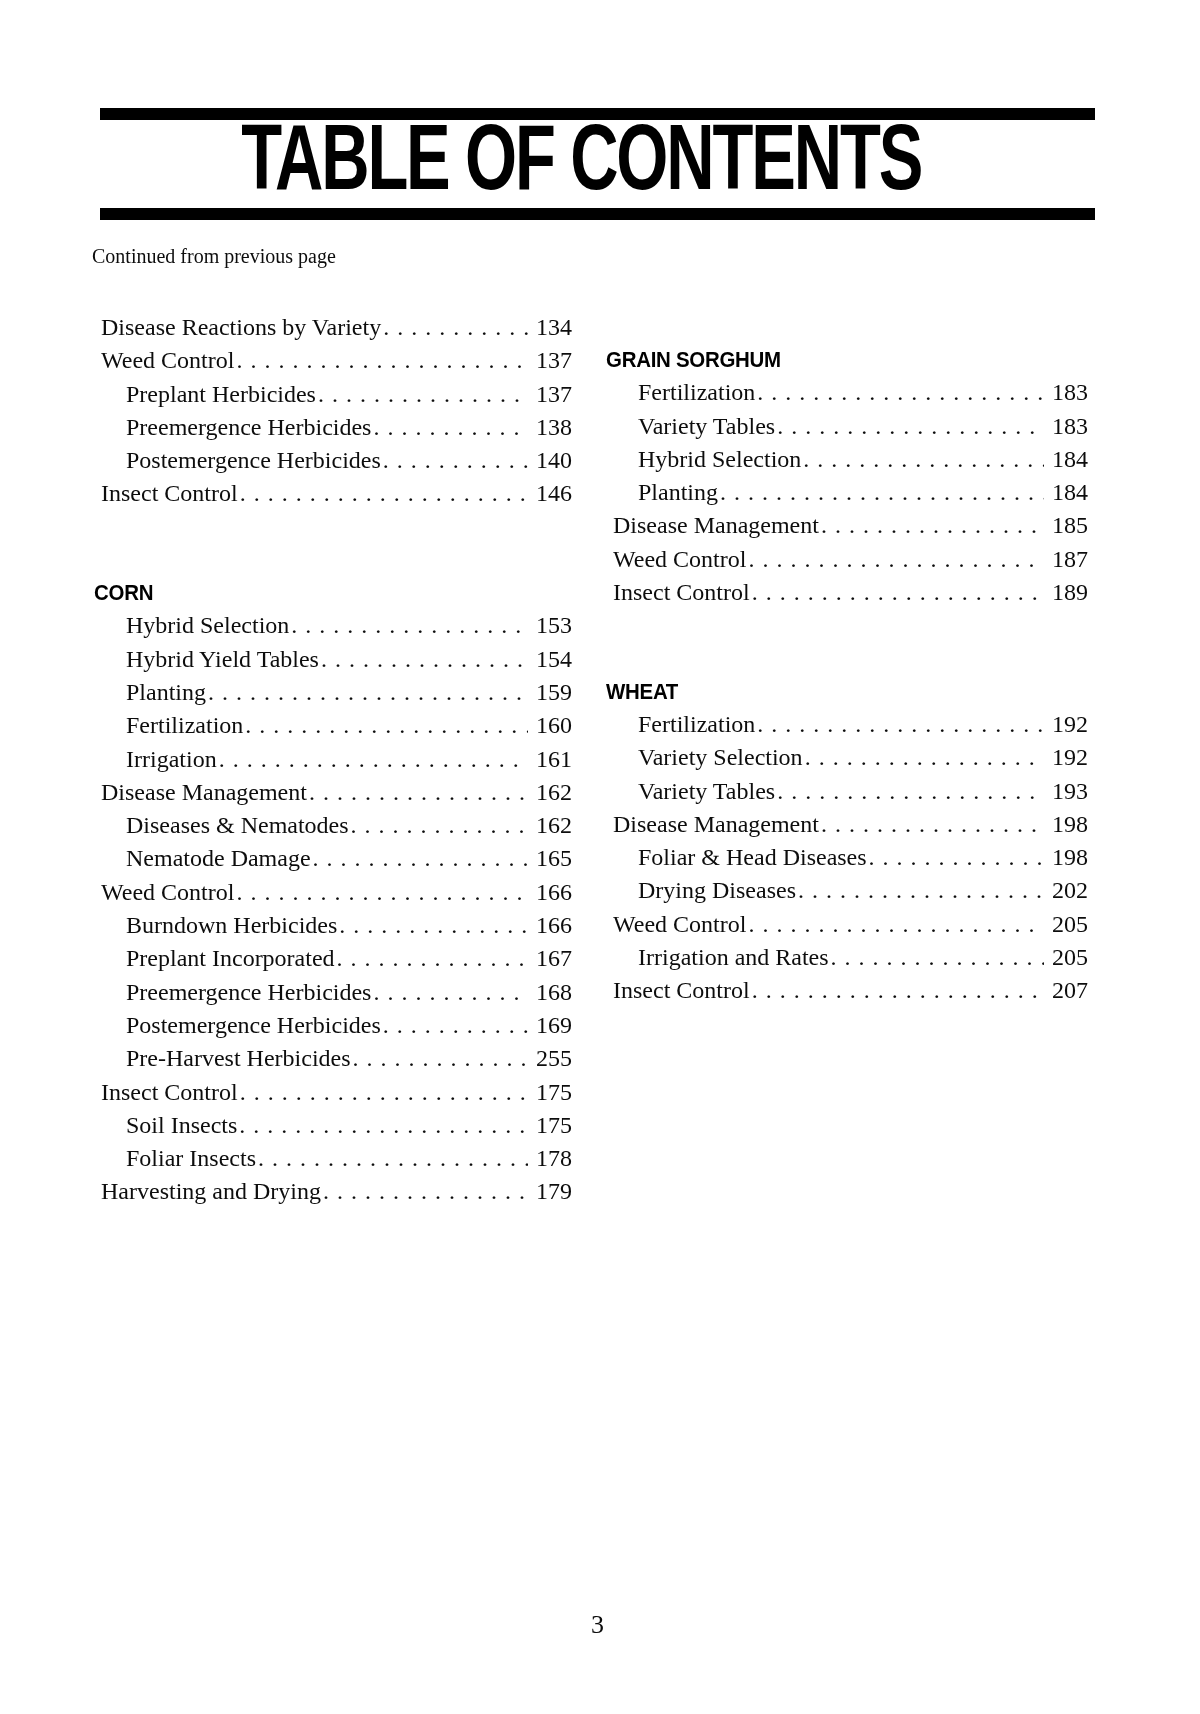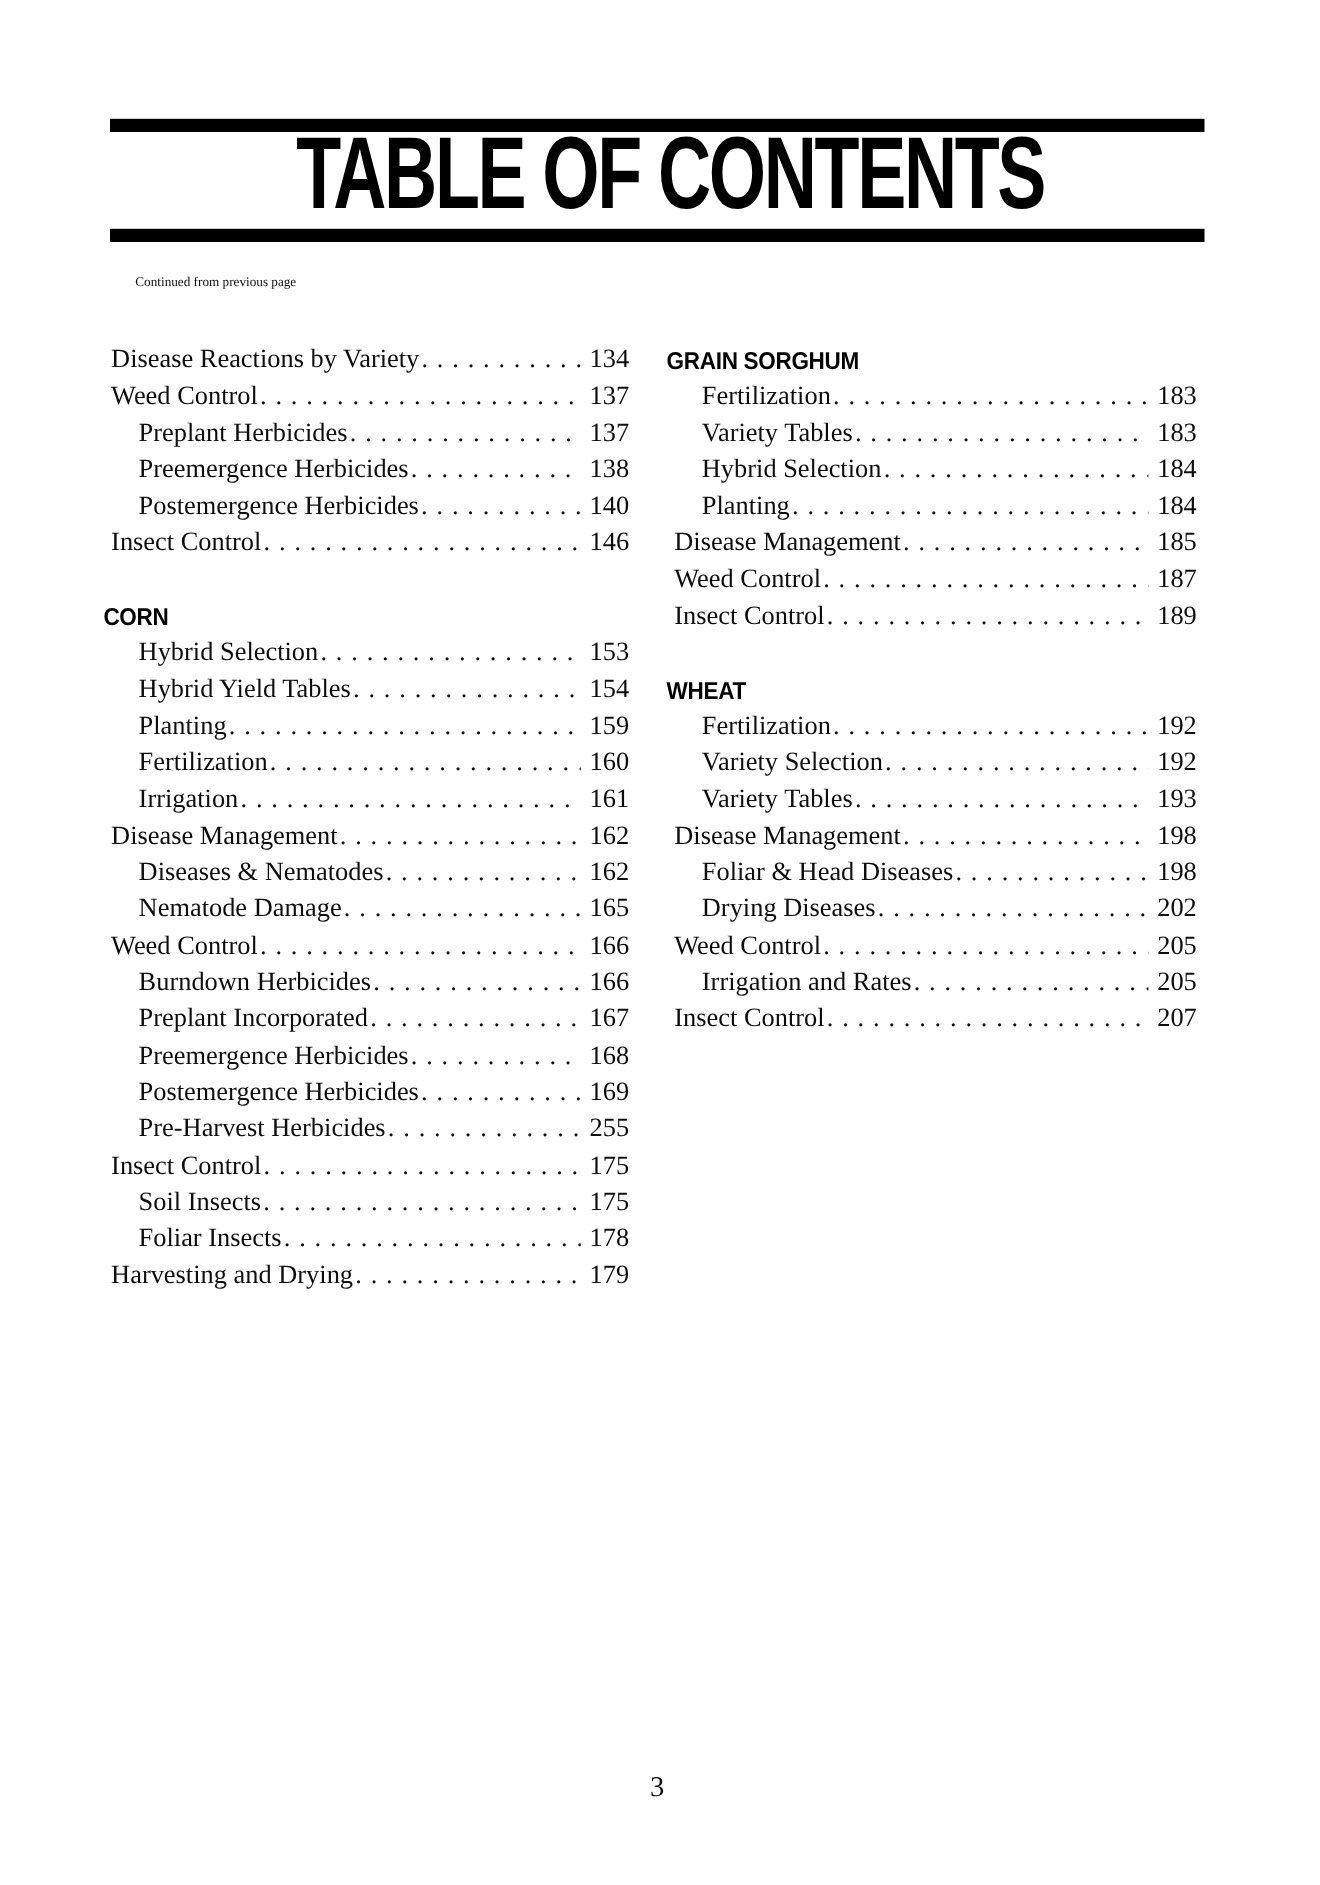--- a/index.html
+++ b/index.html
@@ -11,53 +11,53 @@
     color:#0d0d0d;
     overflow:hidden;
   }
   .rule{
     position:absolute;left:100px;width:995px;height:12px;
     background:#000000;
   }
   #rule-top{top:108px;}
   #rule-bottom{top:208px;}
   #masthead{
-    position:absolute;left:112px;top:112px;width:995px;height:90px;
+    position:absolute;left:84px;top:112px;width:995px;height:90px;
     display:flex;align-items:flex-start;justify-content:center;
     overflow:visible;
   }
   #masthead .title-text{
     font-family:"Liberation Sans","DejaVu Sans",sans-serif;
     font-weight:bold;
     font-size:93px;
     line-height:90px;
     letter-spacing:-3px;
     white-space:nowrap;
     transform:scaleX(0.72);
     transform-origin:50% 50%;
     color:#000;
   }
   #continued-note{
-    position:absolute;left:123px;top:246px;
-    font-size:12px;line-height:20px;
+    position:absolute;left:92px;top:246px;
+    font-size:20px;line-height:20px;
   }
   .toc-col{
     position:absolute;top:311px;
   }
   #left-column{left:92px;width:480px;}
   #right-column{left:604px;width:484px;}
   .row{
     height:33.3px;line-height:33.3px;
     font-size:24px;
     display:flex;align-items:baseline;
     overflow:hidden;
   }
   .row.entry{padding-left:9px;}
   .row.sub{padding-left:34px;}
-  .row.header{padding-left:2px;}
+  .row.header{padding-left:2px;margin-top:32px;}
   .row.header .label{
     font-family:"Liberation Sans","DejaVu Sans",sans-serif;
     font-weight:bold;
     font-size:22px;
     letter-spacing:-0.3px;
     display:inline-block;
     transform:scaleX(0.93);
     transform-origin:0 50%;
     color:#000;
   }

